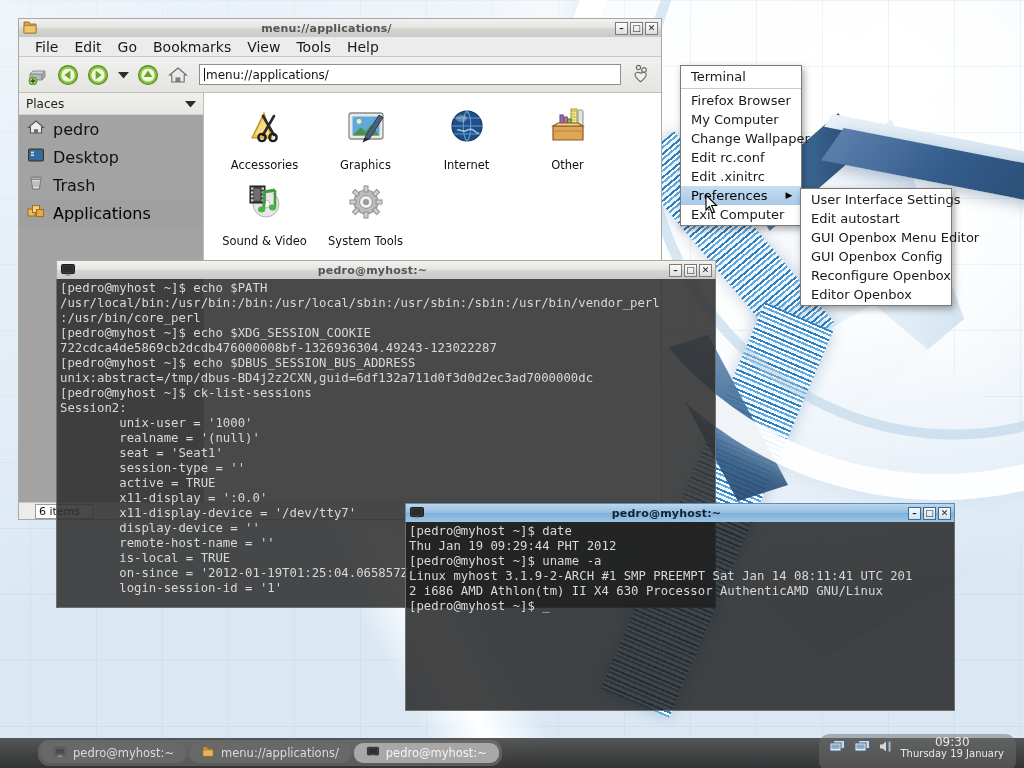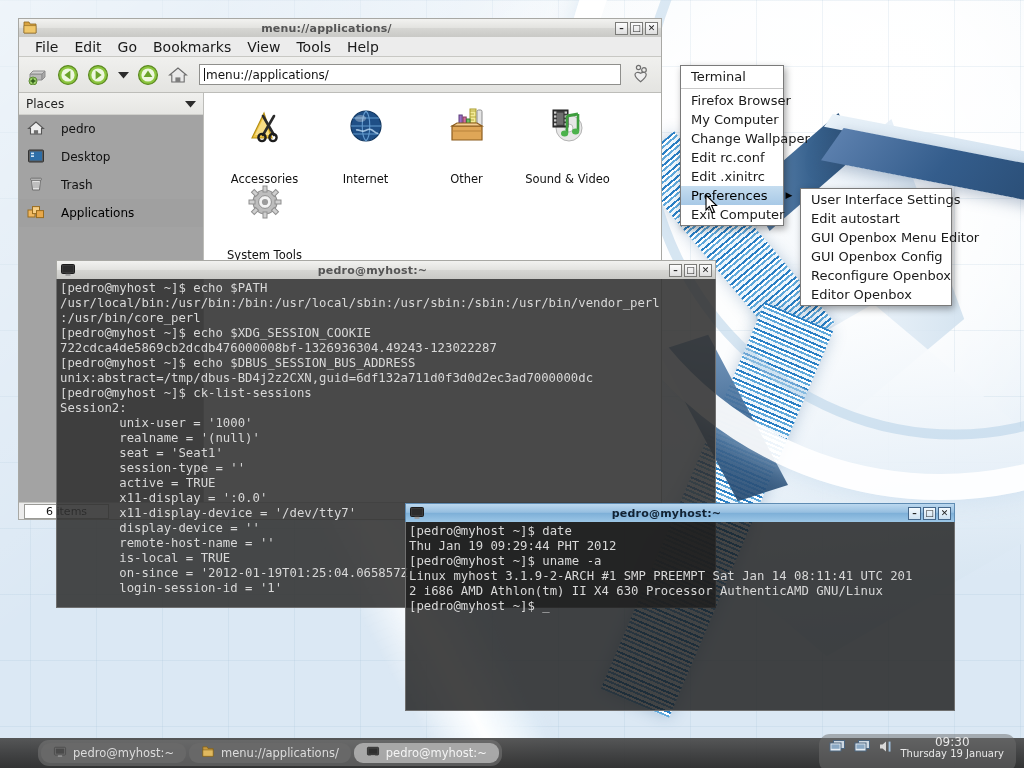--- a/index.html
+++ b/index.html
@@ -159,39 +159,39 @@
     width:185px; background:#a3a3a3; border-right:1px solid #bdbdb9;
     display:flex; flex-direction:column;
   }
   .places-hd {
     height:22px; display:flex; align-items:center; justify-content:space-between;
     padding:0 7px; font-size:12px; color:#222;
     background:linear-gradient(to bottom,#f0f0ee,#e6e6e3);
     border-bottom:1px solid #cfcfcb;
   }
   .place {
-    height:28px; display:flex; align-items:center; gap:16px; padding:0 8px;
-    font-size:12px; color:#111;
+    height:28px; display:flex; align-items:center; gap:8px; padding:0 8px;
+    font-size:16px; color:#111;
   }
   .place.sel { background:#a0a0a0; color:#000; }
   .icons-pane { flex:1; background:#fff; padding:8px 0 0 10px; position:relative; }
   .icon-grid { display:flex; flex-wrap:wrap; align-content:flex-start; }
   .icon-cell {
     width:101px; height:76px; display:flex; flex-direction:column;
-    align-items:center; justify-content:flex-start; gap:19px; padding-top:3px;
+    align-items:center; justify-content:flex-start; gap:5px; padding-top:3px;
   }
   .icon-cell .lbl { font-size:11.5px; color:#111; text-align:center; }
   .statusbar {
     height:17px; background:#ececec; border-top:1px solid #c6c6c2;
     display:flex; align-items:center;
   }
   .status-text {
     font-size:11px; color:#111; background:#fff;
-    border:1px solid #9a9a96; padding:0 21px; height:15px; line-height:14px;
-    margin-left:5px; min-width:58px;
+    border:1px solid #9a9a96; padding:0 3px; height:15px; line-height:14px;
+    margin-left:16px; min-width:58px;
   }
 
   
   .term-body {
     background:rgba(48,48,48,.88);
     border:1px solid #6f6f6f; border-top:none;
     font-family:"DejaVu Sans Mono", monospace;
     font-size:12.3px; line-height:15px; color:#d8d8d8;
     padding:2px 3px; white-space:pre; overflow:hidden;
   }
@@ -209,21 +209,21 @@
   .obmenu .item {
     height:19px; line-height:19px; padding:0 10px; white-space:nowrap;
     display:flex; align-items:center;
   }
   .obmenu .item .arrow { margin-left:auto; padding-left:18px; font-size:9px; }
   .obmenu .item.sel {
     background:linear-gradient(to bottom,#c5ddf0,#a8c9e6);
     color:#000;
   }
   .obmenu .sep { height:1px; background:#c9c9c9; margin:2px 0; }
-  #menu-root { left:680px; top:65px; width:104px; }
+  #menu-root { left:680px; top:65px; width:122px; }
   #menu-sub  { left:800px; top:188px; width:152px; }
 
   
   #taskbar {
     position:absolute; left:0; bottom:0; width:1024px; height:30px;
     background: linear-gradient(to bottom, rgba(74,74,74,.92) 0%, rgba(54,54,54,.92) 50%, rgba(40,40,40,.94) 100%);
     display:flex; align-items:center;
   }
   #tasklist {
     margin-left:38px; display:flex; align-items:center; gap:3px;
@@ -419,20 +419,33 @@
                   <path d="M32 12L21 31"></path>
                     <path d="M21 12l11 19"></path>
                 </g>
                 <circle cx="20" cy="33.5" r="3.6" fill="none" stroke="#1d1d1d" stroke-width="2.4"></circle>
                 <circle cx="31" cy="33.5" r="3.6" fill="none" stroke="#1d1d1d" stroke-width="2.4"></circle>
               </svg>
             </span>
             <span class="lbl">Accessories</span>
           </div>
 
+          <div class="icon-cell">
+            <span>
+              <svg width="46" height="46" viewBox="0 0 46 46">
+                <rect x="6" y="9" width="34" height="26" rx="2.5" fill="#e9e9e9" stroke="#8a8a8a" stroke-width="1.3"></rect>
+                <rect x="9.5" y="12.5" width="27" height="19" fill="#5fa9d8"></rect>
+                <path d="M9.5 31.5l8-8 5 4 6-7 7.5 11z" fill="#4e8f4a"></path>
+                <circle cx="16" cy="17.5" r="2.4" fill="#f5f0b0"></circle>
+                <path d="M22 33L36 11l4 2.6L26 35.5z" fill="#4a5f78" stroke="#2a3b4e" stroke-width="1"></path>
+                <path d="M21.5 33.5l4.5 2-6.5 3z" fill="#222"></path>
+              </svg>
+            </span>
+            <span class="lbl">Graphics</span>
+          </div>
 
           <div class="icon-cell">
             <span>
               <svg width="46" height="46" viewBox="0 0 46 46">
                 <circle cx="23" cy="22" r="15" fill="#1f4f86"></circle>
                 <circle cx="23" cy="22" r="15" fill="none" stroke="#10355e" stroke-width="1.2"></circle>
                 <path d="M23 7c-5 5-5 25 0 30M23 7c5 5 5 25 0 30M8 22h30M10 14h26M10 30h26" fill="none" stroke="#6fa8dc" stroke-width="1.1" opacity=".85"></path>
                 <path d="M13 26c3-1 5 2 8 1s5-3 8-1 4 4 6 3" fill="none" stroke="#bcd9f2" stroke-width="1.6" opacity=".8"></path>
                 <ellipse cx="17.5" cy="14.5" rx="5.5" ry="3.4" fill="#ffffff" opacity=".3"></ellipse>
               </svg>

